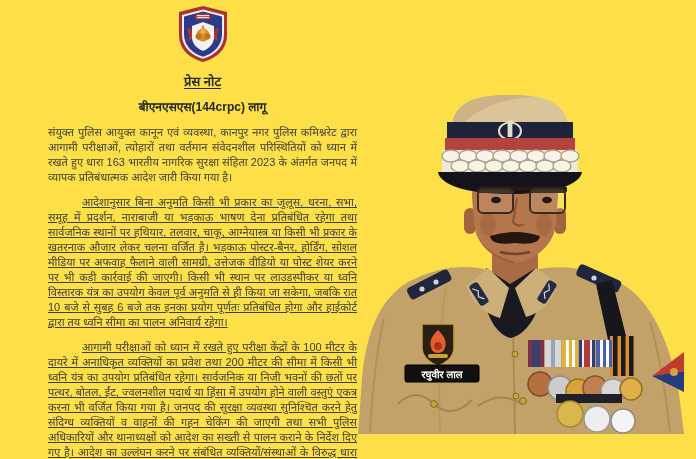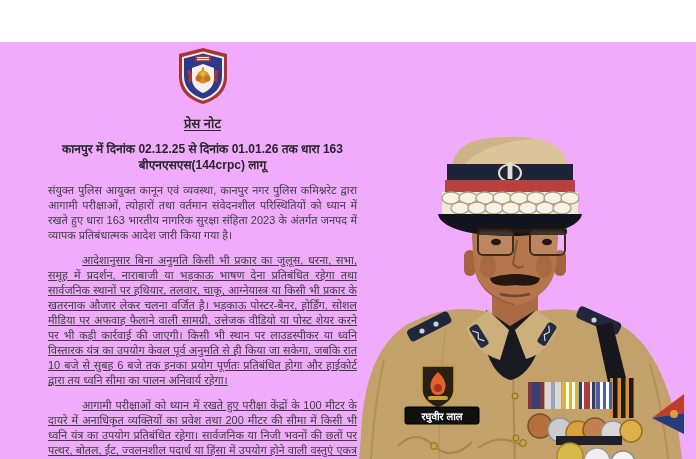--- a/index.html
+++ b/index.html
@@ -1,20 +1,20 @@
 <!DOCTYPE html>
 <html><head>
 <meta charset="utf-8">
 <style>
   html,body{margin:0;padding:0;}
   body{
     width:696px;height:459px;background:#ffffff;overflow:hidden;position:relative;
     font-family:"Liberation Sans","DejaVu Sans",sans-serif;
   }
-  .page{position:absolute;inset:0;background:#f0abfc;margin-top:42px;}
+  .page{position:absolute;inset:0;background:#fde047;}
   .doc-col{position:absolute;left:48px;top:5px;width:309px;}
   .logo-wrap{width:100%;text-align:center;}
   .logo-wrap svg{display:inline-block;}
   .press-title{
     margin-top:5px;text-align:center;font-size:13px;font-weight:bold;
     color:#2a2a2a;text-decoration:underline;text-underline-offset:2px;
   }
   .heading{margin-top:9px;text-align:center;font-weight:bold;font-size:12px;
     line-height:16px;color:#272727;}
   .para{
@@ -53,21 +53,20 @@
         <circle cx="23.5" cy="31.5" r="3" fill="#c2721f"></circle>
         <circle cx="32.5" cy="31.5" r="3" fill="#c2721f"></circle>
         <circle cx="28" cy="26.5" r="2.4" fill="#e8b050"></circle>
         <rect x="26.9" y="20.5" width="2.2" height="4" fill="#d98f2b"></rect>
       </svg>
     </div>
 
     <div class="press-title">प्रेस नोट</div>
 
     <div class="heading">
-      <div>कानपुर में दिनांक 02.12.25 से दिनांक 01.01.26 तक धारा 163</div>
       <div>बीएनएसएस(144crpc) लागू</div>
     </div>
 
     <p class="para">संयुक्त पुलिस आयुक्त कानून एवं व्यवस्था, कानपुर नगर पुलिस कमिश्नरेट द्वारा आगामी परीक्षाओं, त्योहारों तथा वर्तमान संवेदनशील परिस्थितियों को ध्यान में रखते हुए धारा 163 भारतीय नागरिक सुरक्षा संहिता 2023 के अंतर्गत जनपद में व्यापक प्रतिबंधात्मक आदेश जारी किया गया है।</p>
     <p class="para indent">आदेशानुसार बिना अनुमति किसी भी प्रकार का जुलूस, धरना, सभा, समूह में प्रदर्शन, नाराबाजी या भड़काऊ भाषण देना प्रतिबंधित रहेगा तथा सार्वजनिक स्थानों पर हथियार, तलवार, चाकू, आग्नेयास्त्र या किसी भी प्रकार के खतरनाक औजार लेकर चलना वर्जित है। भड़काऊ पोस्टर-बैनर, होर्डिंग, सोशल मीडिया पर अफवाह फैलाने वाली सामग्री, उत्तेजक वीडियो या पोस्ट शेयर करने पर भी कड़ी कार्रवाई की जाएगी। किसी भी स्थान पर लाउडस्पीकर या ध्वनि विस्तारक यंत्र का उपयोग केवल पूर्व अनुमति से ही किया जा सकेगा, जबकि रात 10 बजे से सुबह 6 बजे तक इनका प्रयोग पूर्णतः प्रतिबंधित होगा और हाईकोर्ट द्वारा तय ध्वनि सीमा का पालन अनिवार्य रहेगा।</p>
     <p class="para indent">आगामी परीक्षाओं को ध्यान में रखते हुए परीक्षा केंद्रों के 100 मीटर के दायरे में अनाधिकृत व्यक्तियों का प्रवेश तथा 200 मीटर की सीमा में किसी भी ध्वनि यंत्र का उपयोग प्रतिबंधित रहेगा। सार्वजनिक या निजी भवनों की छतों पर पत्थर, बोतल, ईंट, ज्वलनशील पदार्थ या हिंसा में उपयोग होने वाली वस्तुएं एकत्र करना भी वर्जित किया गया है। जनपद की सुरक्षा व्यवस्था सुनिश्चित करने हेतु संदिग्ध व्यक्तियों व वाहनों की गहन चेकिंग की जाएगी तथा सभी पुलिस अधिकारियों और थानाध्यक्षों को आदेश का सख्ती से पालन कराने के निर्देश दिए गए है। आदेश का उल्लंघन करने पर संबंधित व्यक्तियों/संस्थाओं के विरुद्ध धारा 223 भारतीय नागरिक सुरक्षा संहिता 2023 के तहत कानूनी कार्रवाई की जाएगी।</p>
   </div>
 
   <svg class="photo" width="344" height="348" viewBox="0 0 344 348">
 

